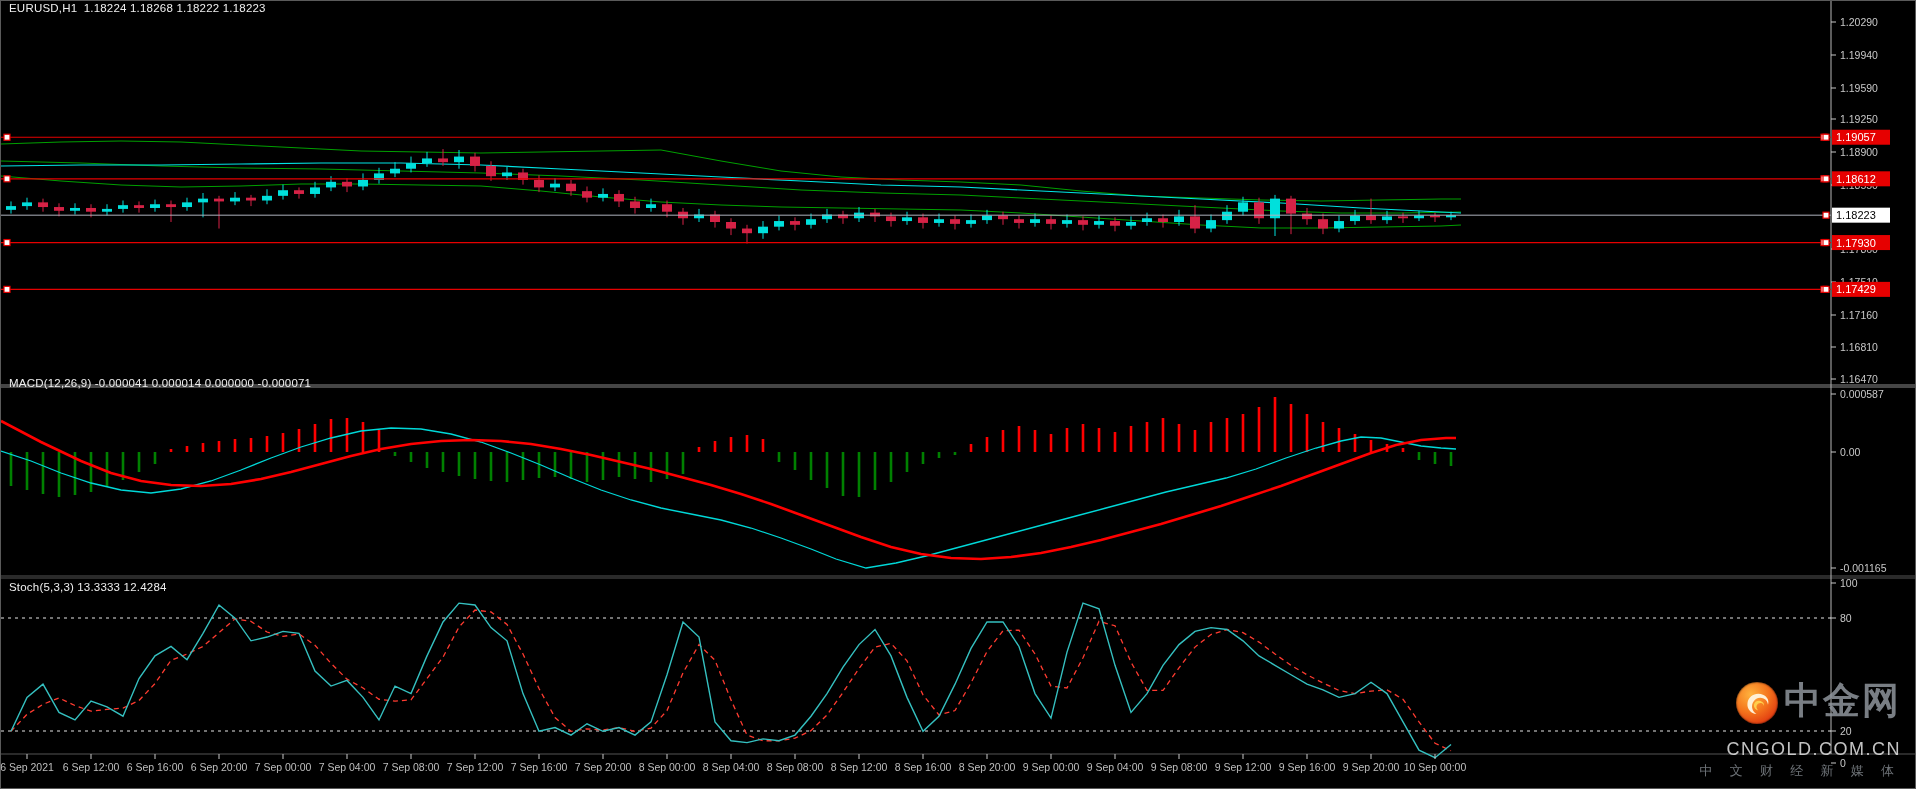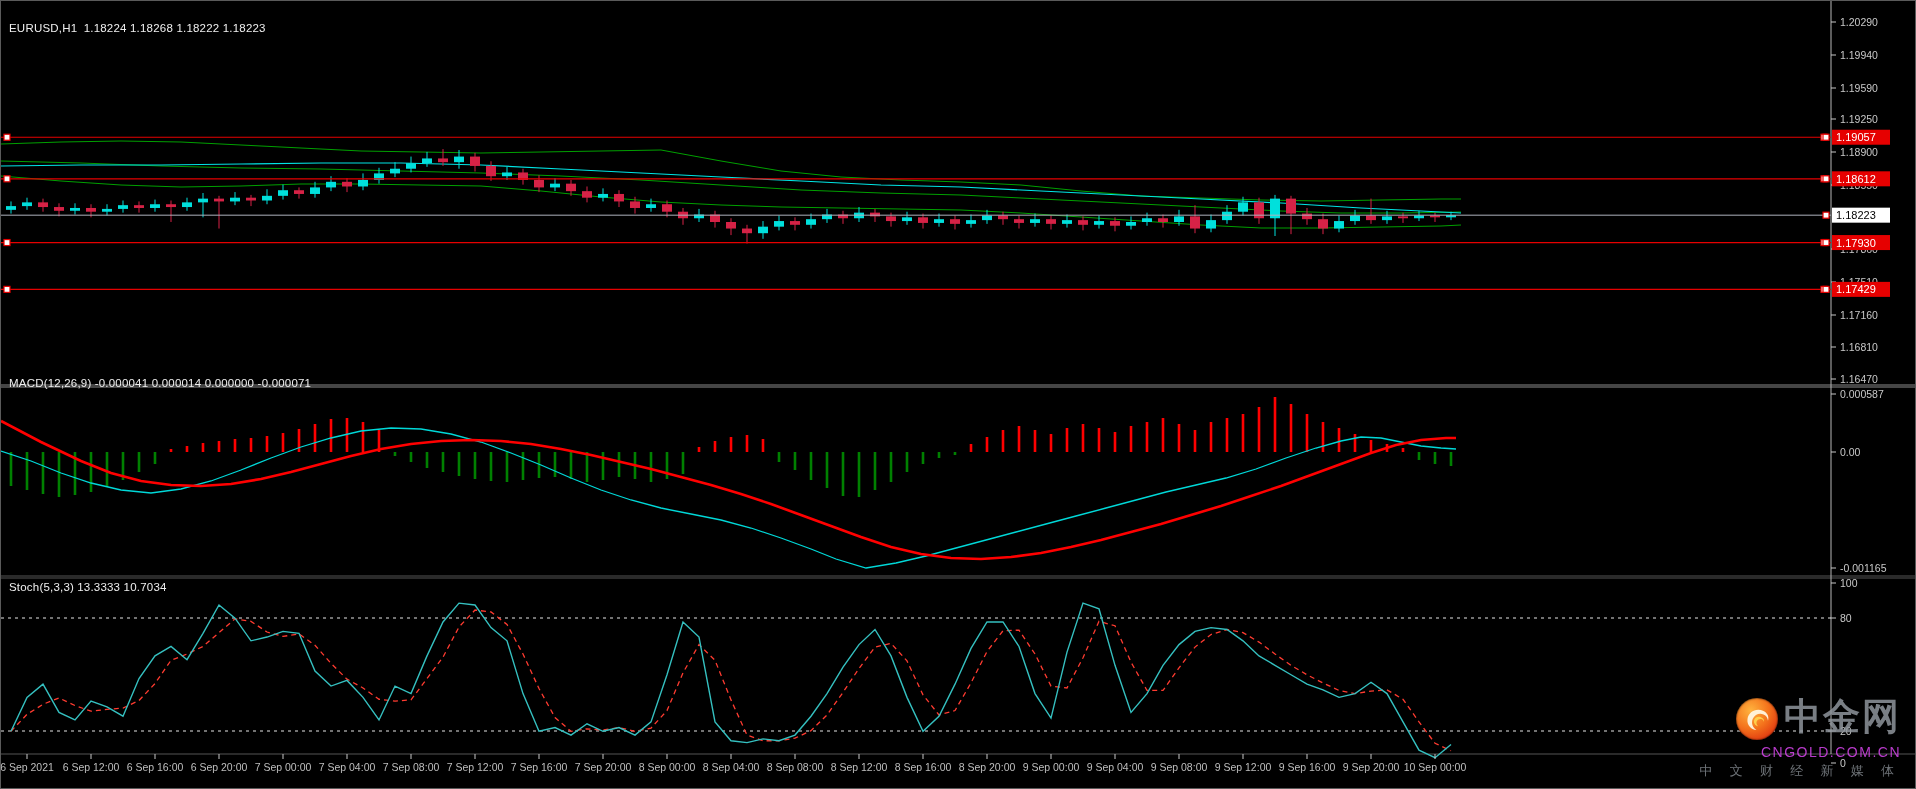--- a/index.html
+++ b/index.html
@@ -8,30 +8,30 @@
   .panel-label{position:absolute;left:8px;color:#efefef;font-size:11.5px;white-space:pre;z-index:6;}
   .panel-label span{letter-spacing:0.2px;}
   #chart-svg{position:absolute;left:0;top:0;z-index:2;}
   .watermark{position:absolute;right:14px;bottom:8px;z-index:4;text-align:right;pointer-events:none;}
   .wm-row{display:flex;align-items:center;justify-content:flex-end;gap:6px;}
   .wm-logo{width:42px;height:42px;border-radius:50%;
     background:radial-gradient(circle at 35% 30%,#ffb33e 0%,#f4731c 45%,#dd2f0e 85%);
     position:relative;flex:0 0 auto;box-shadow:0 0 2px #000 inset;}
   .wm-logo svg{position:absolute;left:0;top:0;}
   .wm-brand{font-size:37px;font-weight:bold;color:#8f959c;opacity:.85;letter-spacing:2px;line-height:1;font-family:Liberation Mono, monospace;}
-  .wm-domain{font-size:14px;color:#d946ef;opacity:.85;letter-spacing:1.5px;margin-top:4px;}
+  .wm-domain{font-size:18px;color:#e5e5e5;opacity:.85;letter-spacing:1.5px;margin-top:15px;}
   .wm-tagline{font-size:13px;color:#8a9096;opacity:.8;letter-spacing:7px;margin-top:2px;white-space:nowrap;font-family:Liberation Serif, serif;}
 </style>
 </head>
 <body>
 
 <div class="window">
-  <div class="panel-label" style="top:21px;"><span>EURUSD,H1</span>&nbsp;&nbsp;<span>1.18224 1.18268 1.18222 1.18223</span></div>
+  <div class="panel-label" style="top:1px;"><span>EURUSD,H1</span>&nbsp;&nbsp;<span>1.18224 1.18268 1.18222 1.18223</span></div>
   <div class="panel-label" style="top:376px;"><span>MACD(12,26,9)</span> <span>-0.000041 0.000014 0.000000 -0.000071</span></div>
-  <div class="panel-label" style="top:580px;"><span>Stoch(5,3,3)</span> <span>13.3333 10.7034</span></div>
+  <div class="panel-label" style="top:580px;"><span>Stoch(5,3,3)</span> <span>13.3333 12.4284</span></div>
 
   <svg id="chart-svg" width="1916" height="789">
       <g>
         <line x1="0" y1="384" x2="1916" y2="384" stroke="#8A8A8A" stroke-width="1"></line>
         <line x1="0" y1="386" x2="1916" y2="386" stroke="#8A8A8A" stroke-width="1"></line>
         <line x1="0" y1="575" x2="1916" y2="575" stroke="#555" stroke-width="1"></line>
         <line x1="0" y1="577" x2="1916" y2="577" stroke="#555" stroke-width="1"></line>
         <line x1="0" y1="753" x2="1916" y2="753" stroke="#555" stroke-width="1"></line>
       </g>
       <g>

